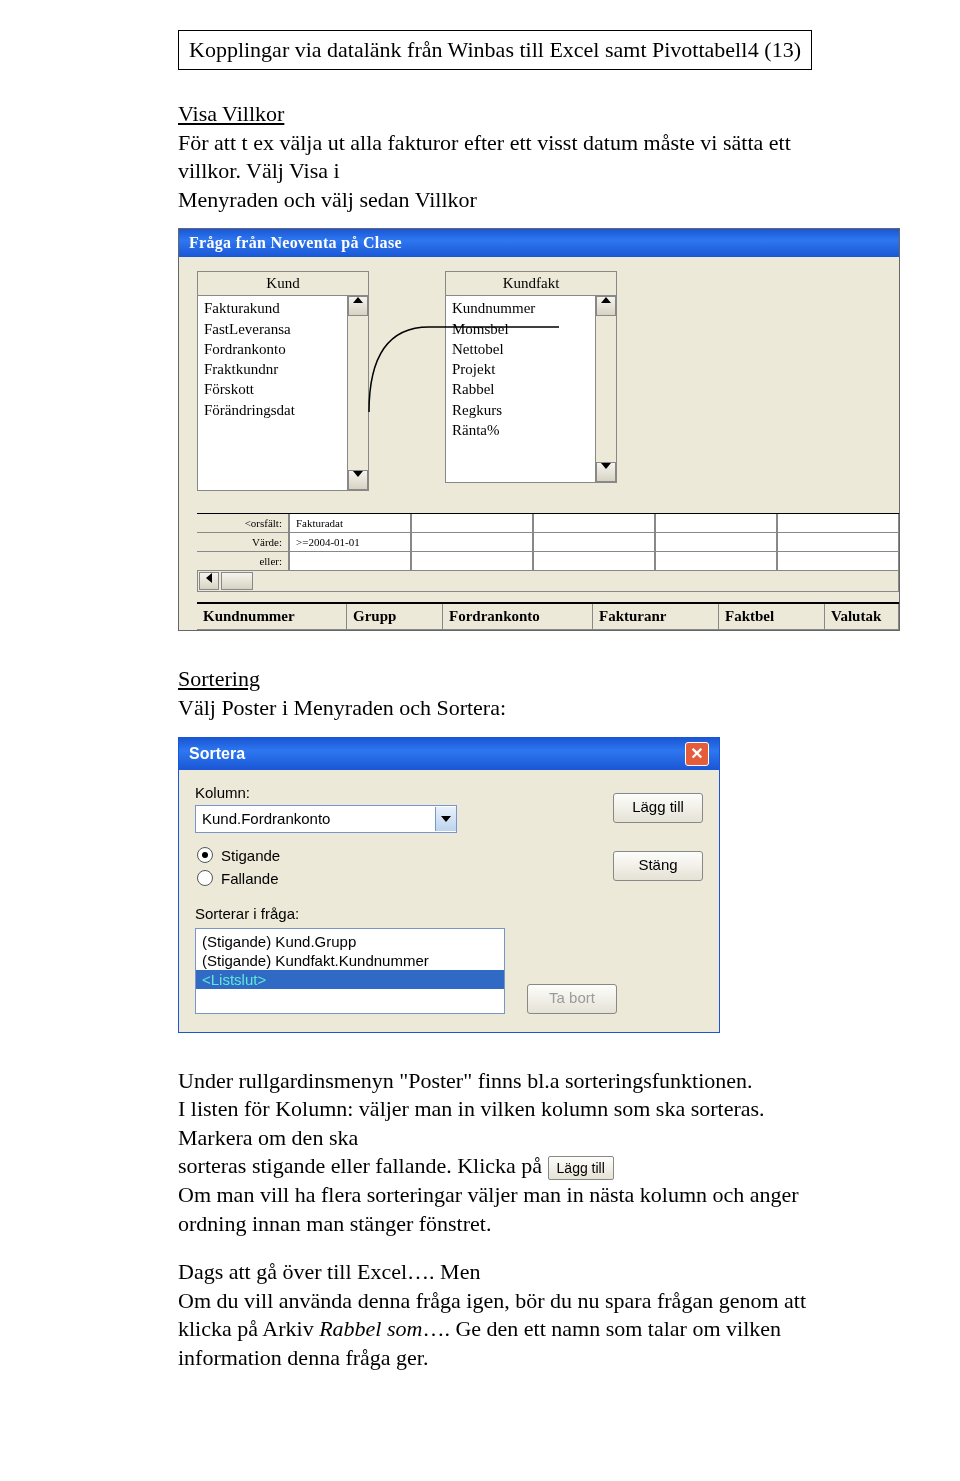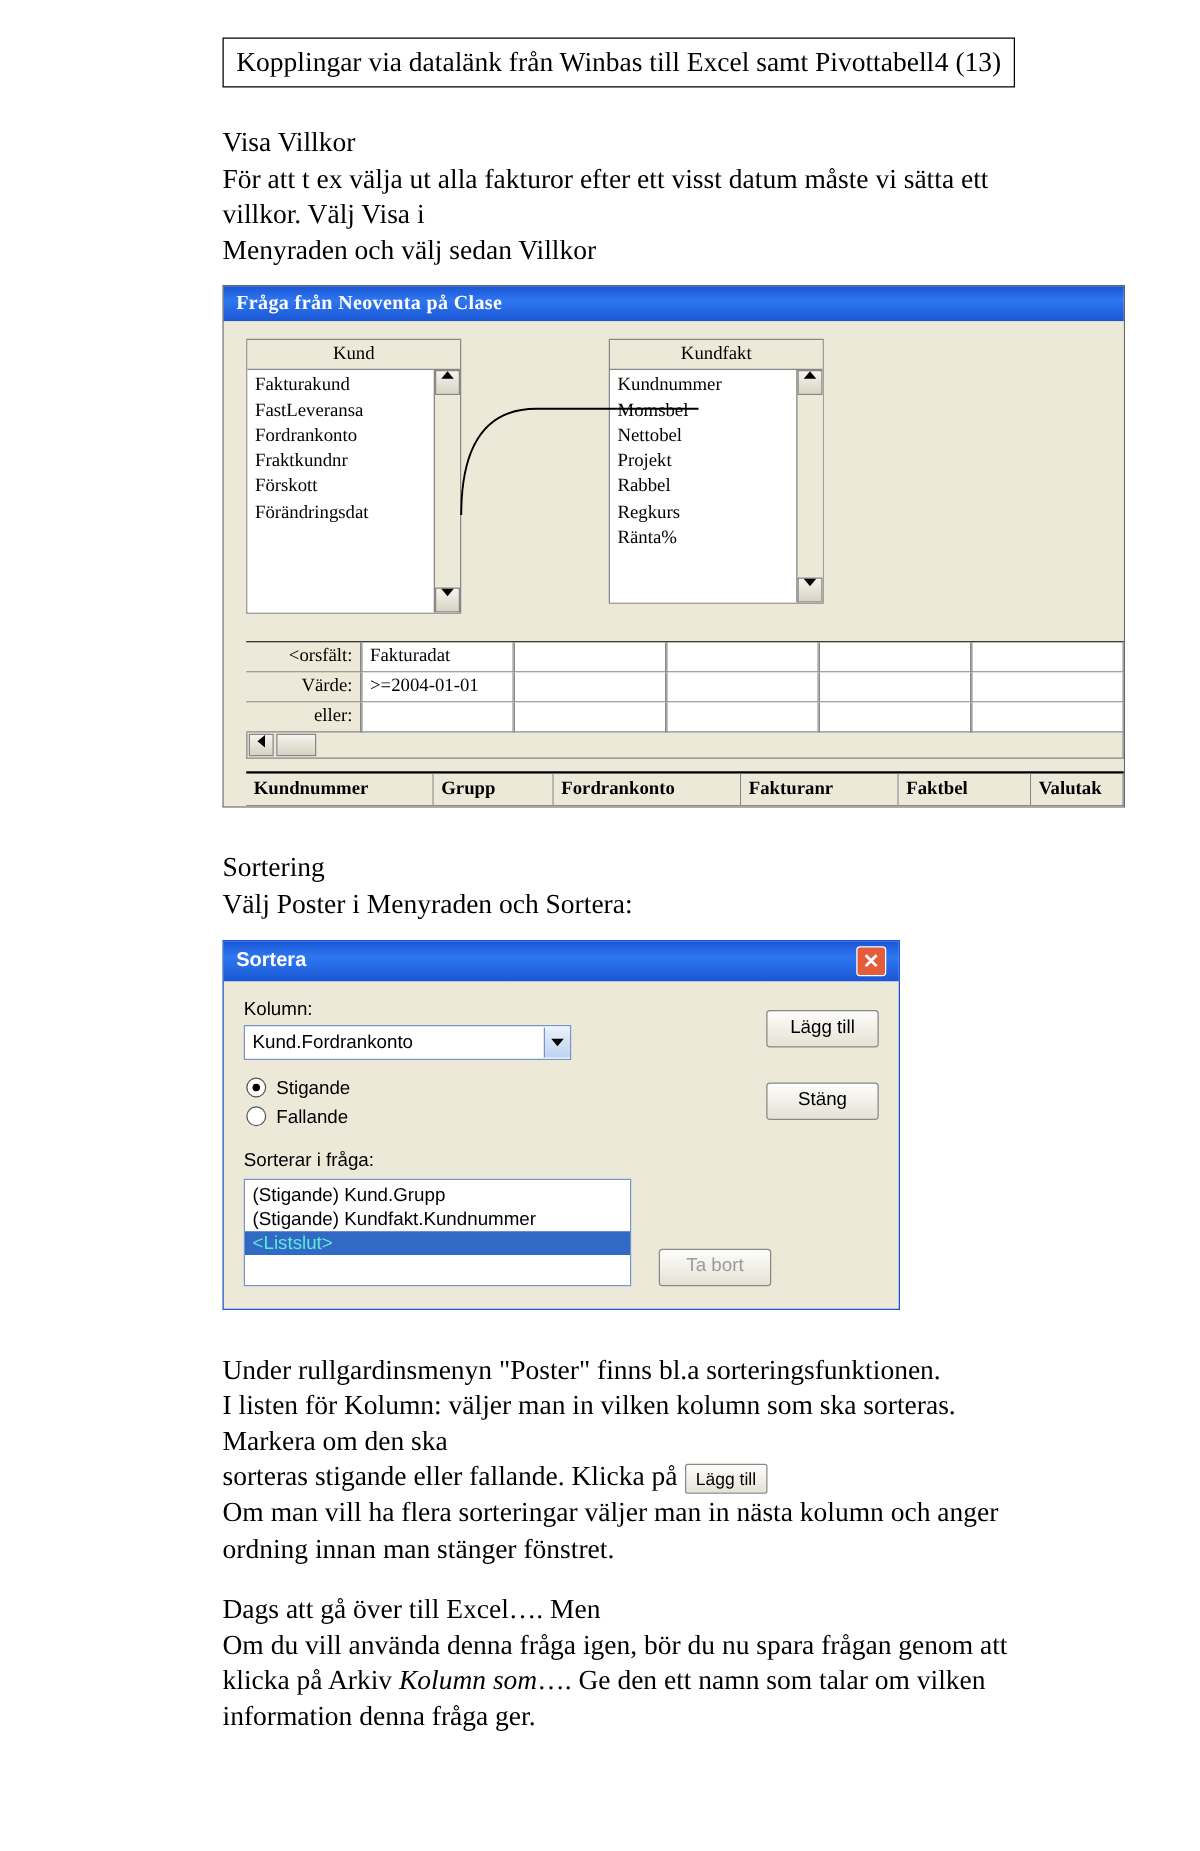--- a/index.html
+++ b/index.html
@@ -1,36 +1,36 @@
 <!DOCTYPE html>
 <html><head>
 <meta charset="utf-8">
 <style>
   html,body{margin:0;padding:0;background:#fff;font-family:"Times New Roman",Times,serif;color:#000}
   .page{width:804px;min-height:1481px;margin:0 auto;background:#fff;position:relative;box-sizing:border-box;padding:30px 70px 50px 100px}
   .header-row{display:flex;align-items:flex-end;justify-content:space-between;border:1px solid #000;padding:6px 10px;margin-bottom:30px}
   .header-title{font-size:22px}
   .header-page{font-size:22px}
   .body-text{font-size:22px;line-height:1.3}
-  .underline{}
+  .underline{text-decoration:underline}
   .shot{margin:14px 0 34px 0}
   
   .q-window{width:720px;background:#ece9d8;border:1px solid #666;font-family:Liberation Serif, serif;font-size:15px}
   .q-title{background:linear-gradient(to bottom,#1a56d5,#2e77f0 40%,#1a56d5);color:#fff;padding:5px 10px;font-size:16px;font-weight:bold;letter-spacing:.3px}
   .q-body{padding:14px 0 0 18px;background:#ece9d8}
-  .q-tables{display:flex;gap:118px;position:relative;height:220px}
+  .q-tables{display:flex;gap:76px;position:relative;height:220px}
   .q-tbl{width:170px;background:#ece9d8;border:1px solid #888;display:flex;flex-direction:column}
   .q-tbl-name{text-align:center;padding:3px 0;border-bottom:1px solid #888;background:#ece9d8}
   .q-tbl-list{background:#fff;flex:1;display:flex}
   .q-tbl-items{flex:1;padding:2px 6px;line-height:1.35}
   .q-scroll{width:20px;background:#ece9d8;border-left:1px solid #888;position:relative}
   .q-sc-btn{width:18px;height:18px;border:1px solid #888;background:linear-gradient(#f5f4ee,#d7d3c3);position:absolute;left:0}
   .q-join{position:absolute;left:132px;top:26px;width:230px;height:120px;pointer-events:none}
   .q-crit{margin-top:22px;display:grid;grid-template-columns:92px 1fr 1fr 1fr 1fr 1fr;border-top:1px solid #000}
-  .q-crit>div{border:1px solid #888;border-top:none;padding:3px 6px;background:#fff;font-size:15px}
+  .q-crit>div{border:1px solid #888;border-top:none;padding:3px 6px;background:#fff;font-size:11px}
   .q-crit .lbl{background:#ece9d8;border-left:none;text-align:right;padding-right:6px}
   .q-hsb{height:20px;background:#ece9d8;border:1px solid #888;border-top:none;display:flex;align-items:center}
   .q-hsb-btn{width:18px;height:16px;border:1px solid #888;background:linear-gradient(#f5f4ee,#d7d3c3);margin:0 1px}
   .q-cols{display:grid;grid-template-columns:150px 96px 150px 126px 106px 1fr;border-top:2px solid #000;margin-top:10px}
   .q-cols>div{border-right:1px solid #888;border-bottom:1px solid #888;background:#ece9d8;padding:4px 6px;font-weight:bold;font-size:15px}
   
   .s-window{width:540px;background:#ece9d8;border:1px solid #1a56d5;font-family:Tahoma,Arial,sans-serif;font-size:15px}
   .s-title{background:linear-gradient(to bottom,#1a56d5,#2e77f0 40%,#1a56d5);color:#fff;padding:4px 10px;font-size:16px;font-weight:bold;display:flex;justify-content:space-between;align-items:center}
   .s-close{width:22px;height:22px;background:#e45c3a;border:1px solid #fff;border-radius:3px;display:flex;align-items:center;justify-content:center;color:#fff;font-weight:bold;font-family:Arial}
   .s-body{padding:14px 16px 18px 16px}
@@ -224,17 +224,17 @@
     <div>Under rullgardinsmenyn "Poster" finns bl.a sorteringsfunktionen.</div>
     <div>I listen för Kolumn: väljer man in vilken kolumn som ska sorteras. Markera om den ska</div>
     <div>
       <span>sorteras stigande eller fallande. Klicka på </span>
       <span class="lagg-btn">Lägg till</span>
     </div>
     <div>Om man vill ha flera sorteringar väljer man in nästa kolumn och anger ordning innan man stänger fönstret.</div>
     <div style="height:20px"></div>
     <div>Dags att gå över till Excel…. Men</div>
     <div>
-      <span>Om du vill använda denna fråga igen, bör du nu spara frågan genom att klicka på Arkiv </span><span class="italic">Kolumn som</span><span>…. Ge den ett namn som talar om vilken information denna fråga ger.</span>
+      <span>Om du vill använda denna fråga igen, bör du nu spara frågan genom att klicka på Arkiv </span><span class="italic">Rabbel som</span><span>…. Ge den ett namn som talar om vilken information denna fråga ger.</span>
     </div>
   </div>
 
 </div>
 
 </body></html>

